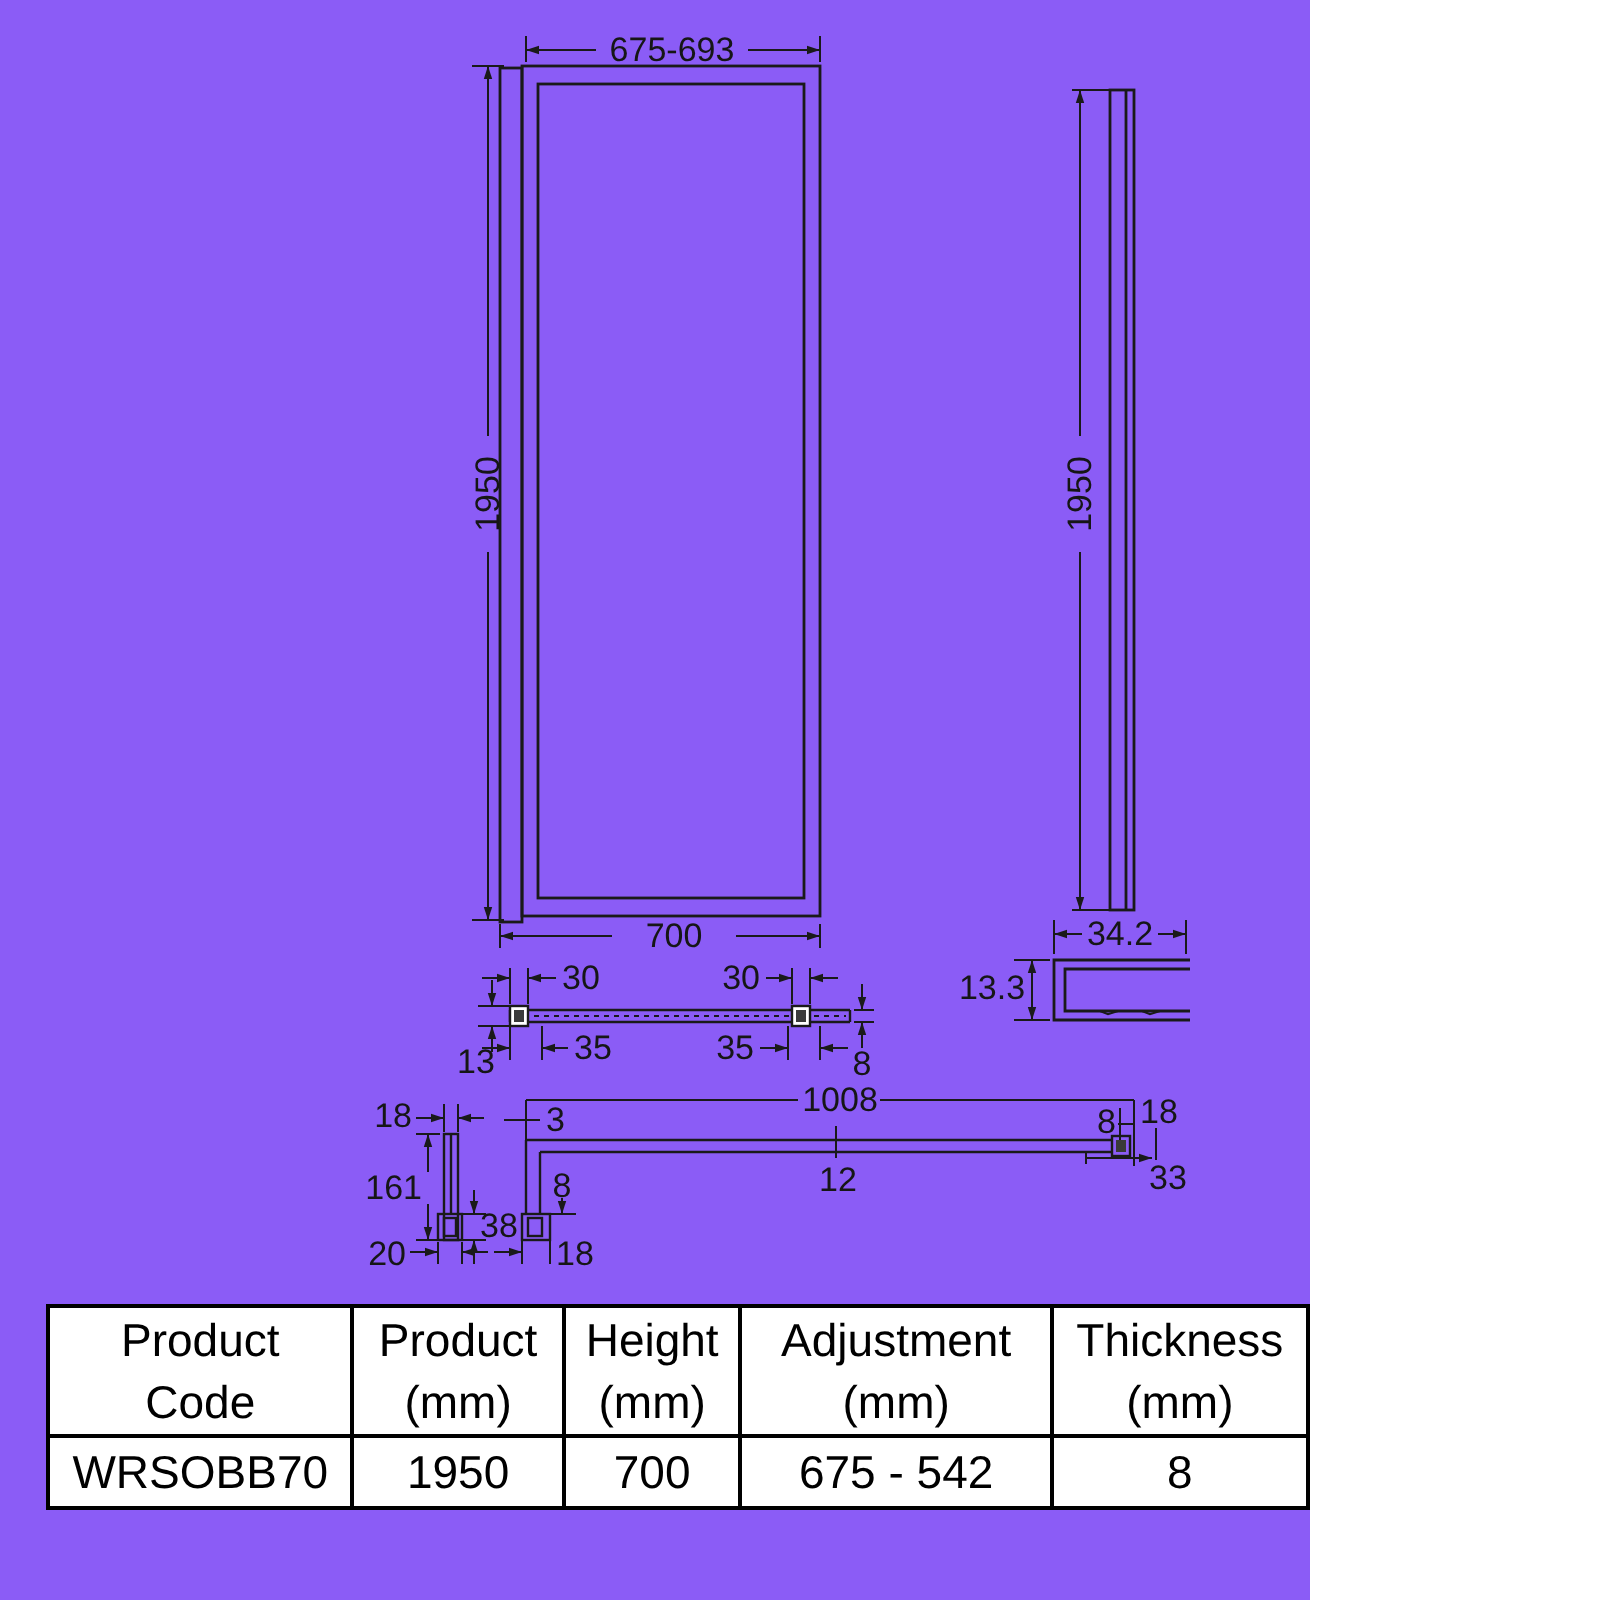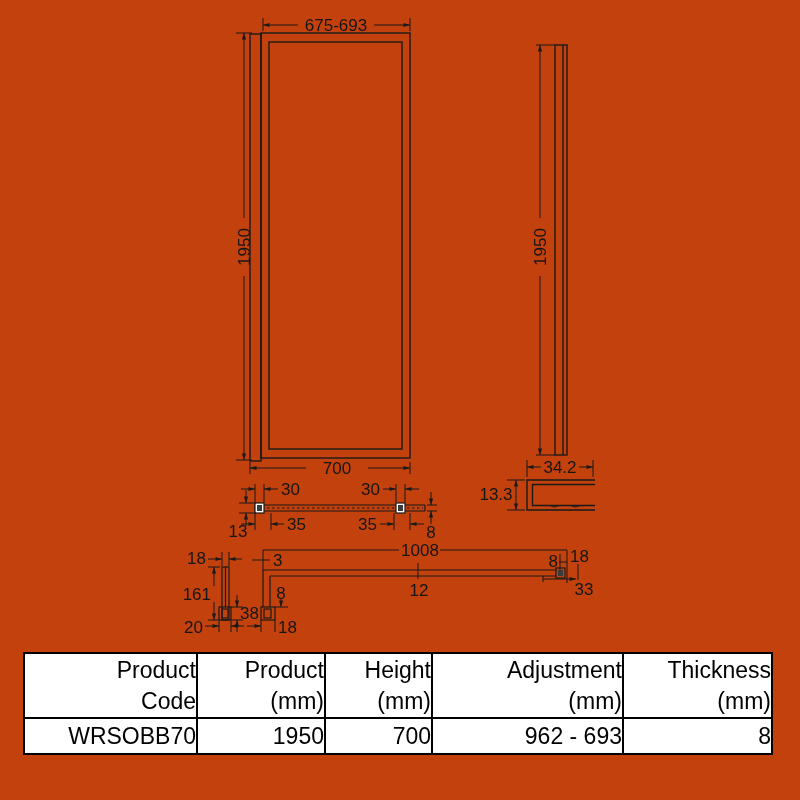--- a/index.html
+++ b/index.html
@@ -1,23 +1,23 @@
 <!DOCTYPE html>
 <html><head>
 <meta charset="utf-8">
 <style>
   html,body{margin:0;padding:0;background:#fff;}
-  .canvas{position:relative;width:800px;height:800px;background:#c2410c;overflow:hidden;
+  .canvas{position:relative;width:655px;height:800px;background:#8b5cf6;overflow:hidden;
           font-family:"Liberation Sans",sans-serif;}
   svg{position:absolute;left:0;top:0;}
   svg text{font-family:"Liberation Sans",sans-serif;font-size:17px;fill:#161616;}
   svg .rot{font-size:17px;}
   table.spec{position:absolute;left:23px;top:652px;border-collapse:collapse;table-layout:fixed;
              font-size:23px;color:#000;background:#fff;}
-  table.spec th,table.spec td{border:2px solid #000;text-align:right;vertical-align:middle;
+  table.spec th,table.spec td{border:2px solid #000;text-align:center;vertical-align:middle;
              font-weight:400;padding:0;}
   table.spec th{height:63px;white-space:pre-line;line-height:1.32;}
   table.spec td{height:34px;}
 </style>
 </head>
 <body>
 
 <div class="canvas">
 
 <svg width="800" height="648" viewBox="0 0 800 648">
@@ -259,19 +259,19 @@
 (mm)</th>
         <th>Thickness
 (mm)</th>
       </tr>
     </thead>
     <tbody>
       <tr>
         <td>WRSOBB70</td>
         <td>1950</td>
         <td>700</td>
-        <td>962 - 693</td>
+        <td>675 - 542</td>
         <td>8</td>
       </tr>
     </tbody>
   </table>
 
 </div>
 
 </body></html>

